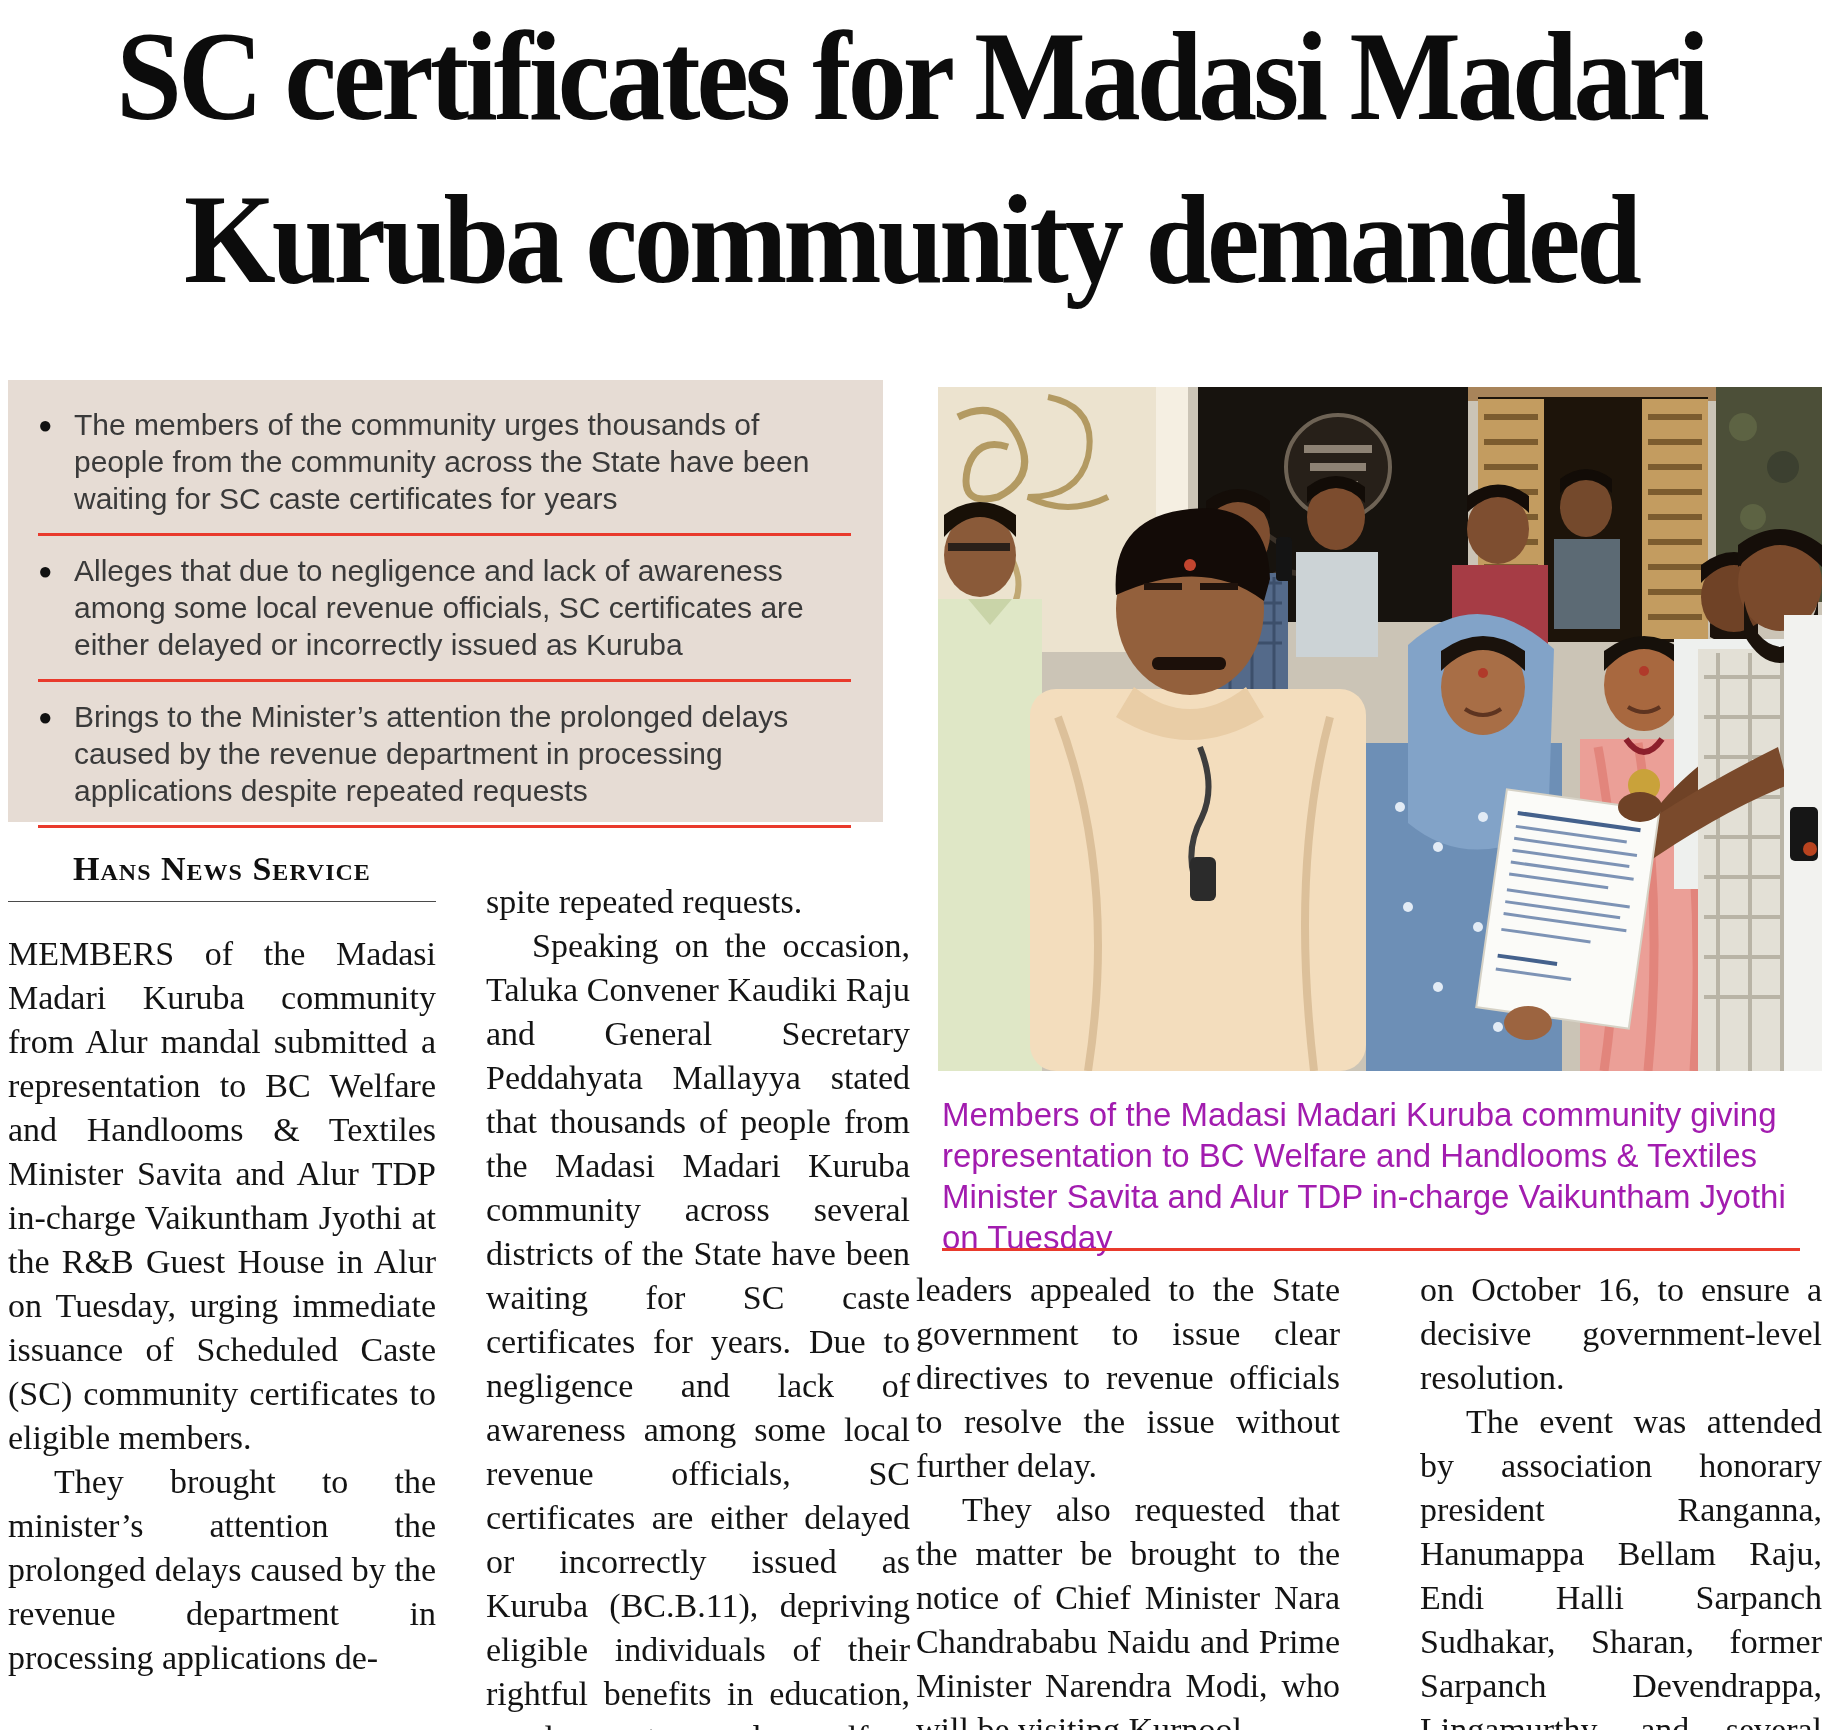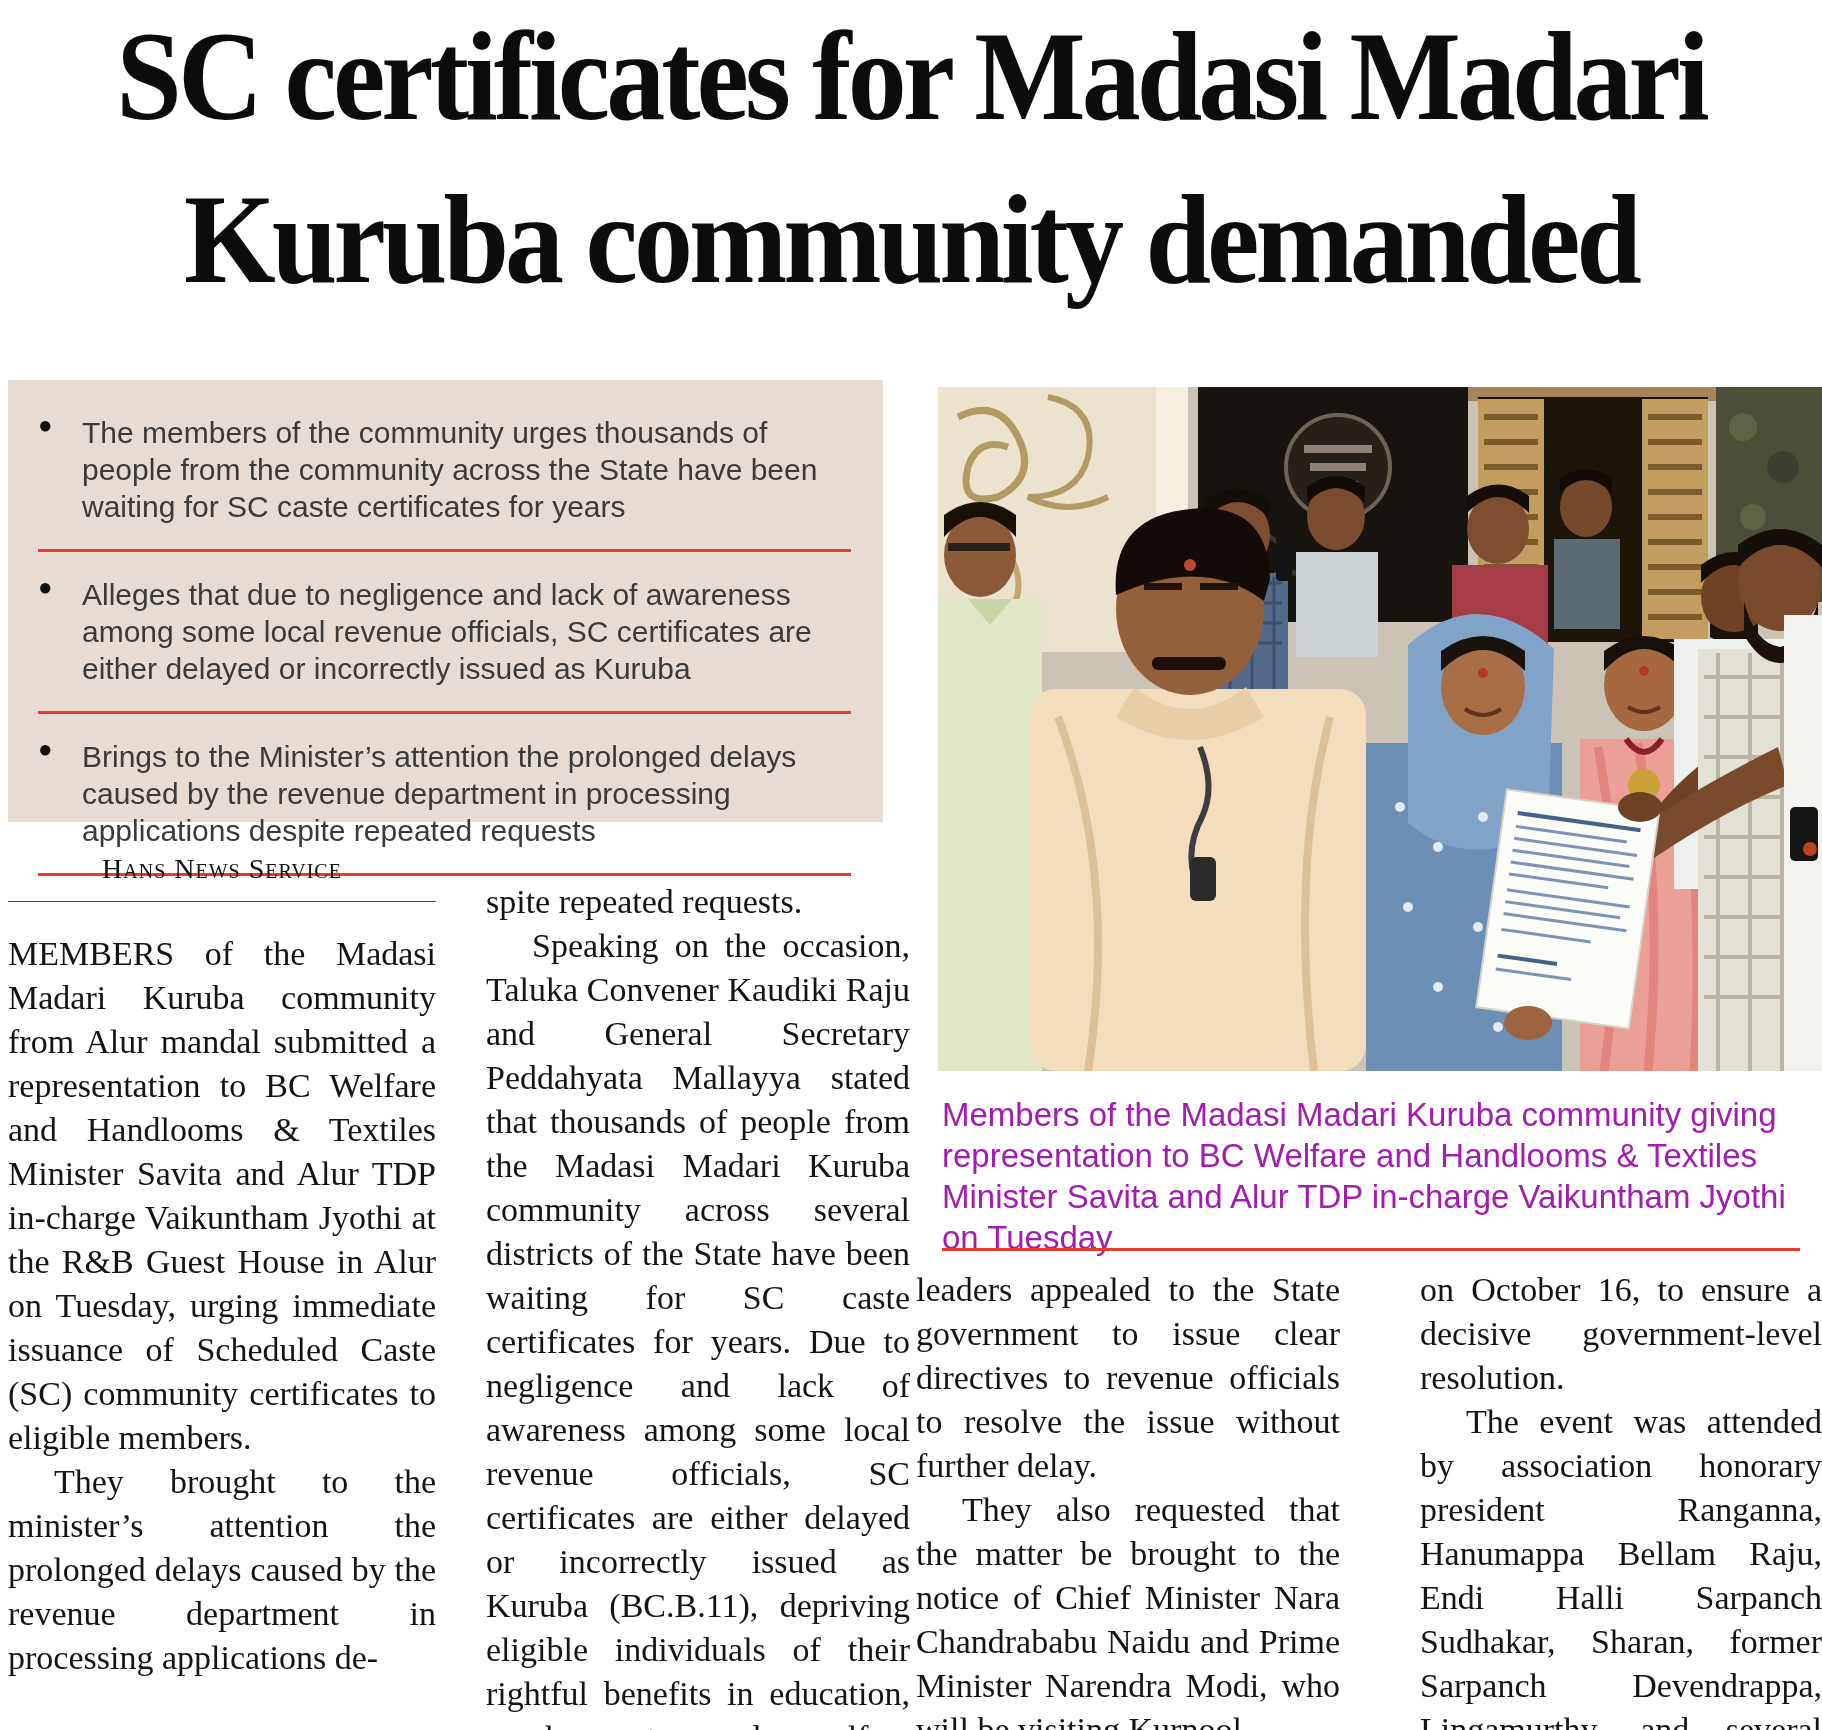--- a/index.html
+++ b/index.html
@@ -40,21 +40,21 @@
     display: flex;
     font-family: "Liberation Sans", sans-serif;
     font-size: 30px; line-height: 37px;
     color: #3a3a3a;
   }
   .bullet-dot {
     width: 36px; flex: 0 0 36px;
     font-size: 24px; line-height: 37px;
     color: #111;
   }
-  .bullet-item p { margin: 8px; flex: 1; padding-right: 18px; }
+  .bullet-item p { margin: 0; flex: 1; padding-right: 18px; }
   .bullet-divider {
     height: 3px; background: #e93a2c;
     margin: 16px 2px 16px 0;
   }
 
   
   .photo {
     position: absolute; left: 938px; top: 387px;
     width: 884px; height: 684px;
     margin: 0; overflow: hidden;
@@ -85,23 +85,24 @@
   .col p { margin: 0; text-align: justify; }
   .col p + p { text-indent: 46px; }
   .col-1 { left: 8px;    top: 846px;  width: 428px; height: 884px; }
   .col-2 { left: 486px;  top: 852px;  width: 424px; height: 878px; margin-top: 28px; }
   .col-3 { left: 916px;  top: 1268px; width: 424px; height: 462px; }
   .col-4 { left: 1420px; top: 1268px; width: 402px; height: 462px; }
 
   .byline {
     text-align: center;
     font-variant: small-caps;
-    font-size: 28px; line-height: 45px;
+    font-size: 34px; line-height: 45px;
     letter-spacing: 1px;
     color: #101010;
+    font-weight: bold;
   }
   .byline-rule {
     height: 1px; background: #4a4a4a;
     margin: 10px 0 30px 0;
   }
 </style>
 </head>
 <body>
 
 <h1 class="headline">

